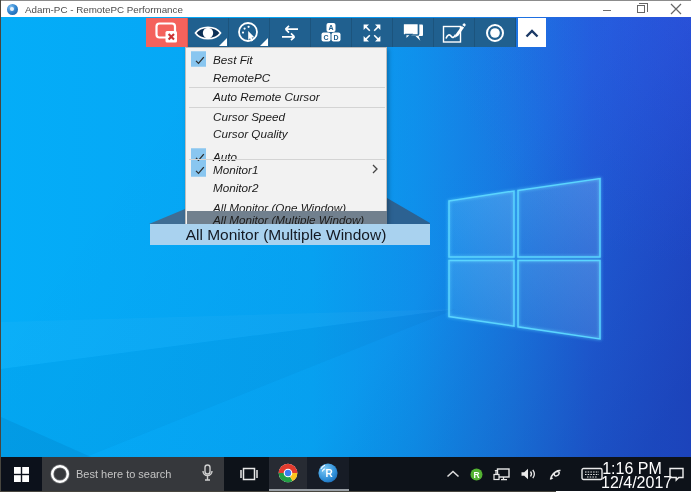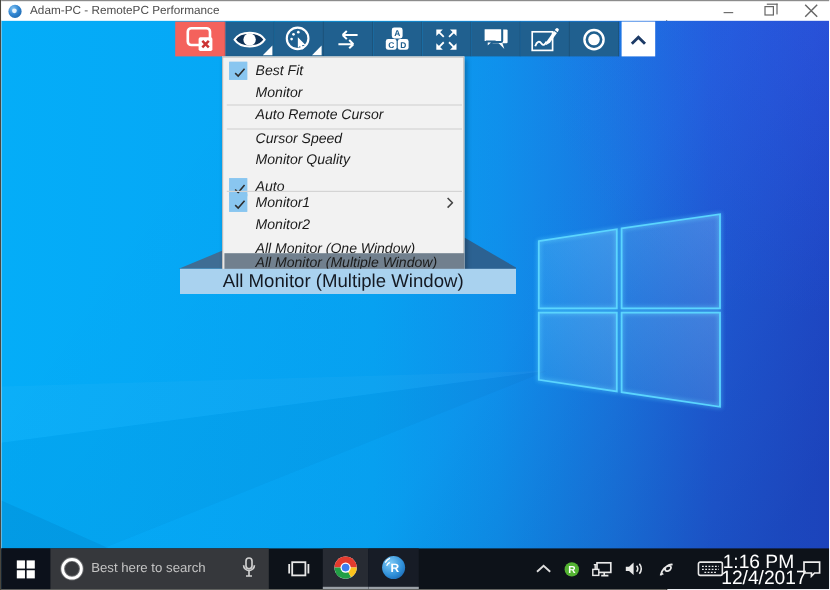--- a/index.html
+++ b/index.html
@@ -198,32 +198,32 @@
   <div id="menu">
     <div class="mi" style="top:2.9px;height:17px;">
           <div class="chk">
             <svg width="14" height="14">
               <path d="M3 7.4 L5.5 9.9 L10.8 3.7" stroke="#2d2d2d" stroke-width="1.3" fill="none"></path>
             </svg>
           </div>
           <span>Best Fit</span>
         </div>
     <div class="mi" style="top:20.5px;height:17px;">
-          <span>Monitor</span>
+          <span>RemotePC</span>
         </div>
     <div class="sep" style="top:38.6px;"></div>
     <div class="mi" style="top:39.8px;height:17px;">
           <span>Auto Remote Cursor</span>
         </div>
     <div class="sep" style="top:58.7px;"></div>
     <div class="mi" style="top:59.9px;height:17px;">
           <span>Cursor Speed</span>
         </div>
     <div class="mi" style="top:76.6px;height:17px;">
-          <span>Monitor Quality</span>
+          <span>Cursor Quality</span>
         </div>
     <div class="mi" style="top:99px;height:17px;">
           <div class="chk">
             <svg width="14" height="14">
               <path d="M3 7.4 L5.5 9.9 L10.8 3.7" stroke="#2d2d2d" stroke-width="1.3" fill="none"></path>
             </svg>
           </div>
           <span>Auto</span>
         </div>
     <div class="sep" style="top:110.8px;"></div>

